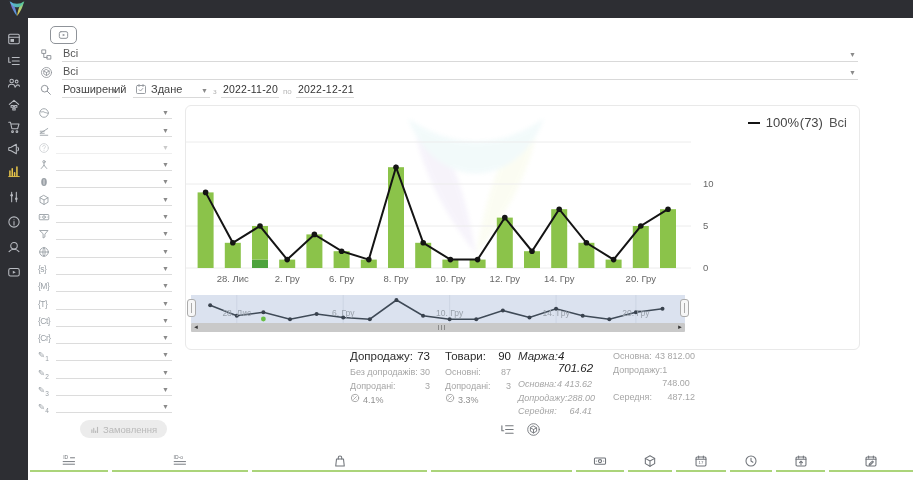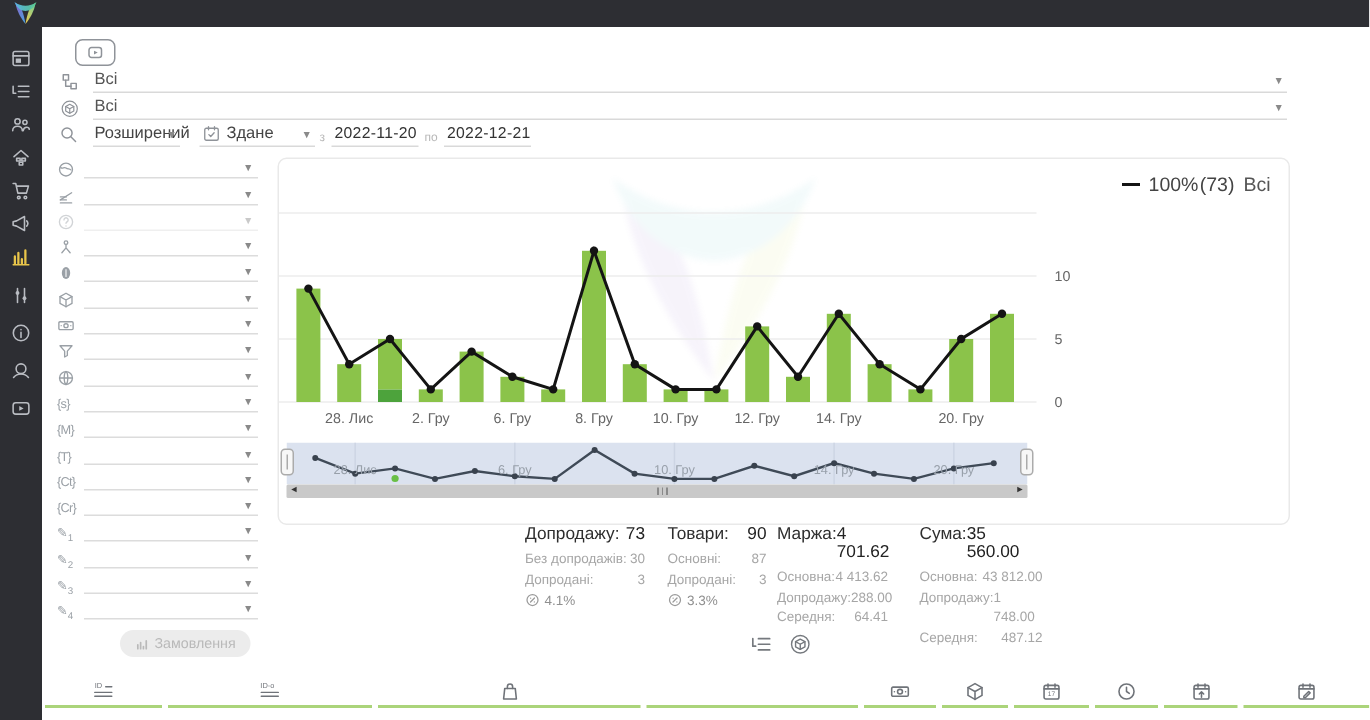--- a/index.html
+++ b/index.html
@@ -51,21 +51,21 @@
   .handle:after{content:"";position:absolute;left:2.5px;top:3px;bottom:3px;width:1px;background:#ababab;}
   .scrollbar{position:absolute;left:5px;top:217px;width:494px;height:9px;background:#c9c9c9;border-radius:1px;cursor:pointer;}
   .sb-arrow{position:absolute;top:0;width:10px;height:9px;font-size:6px;color:#333;text-align:center;line-height:9px;cursor:pointer;}
   .sb-grip{position:absolute;left:247px;top:2px;width:8px;height:5px;
            background:repeating-linear-gradient(90deg,#8a8a8a 0 1px,transparent 1px 3px);cursor:grab;}
   
   .statcol{position:absolute;top:350px;}
   .statcol .trow{display:flex;justify-content:space-between;font-size:11.5px;color:#2e2e2e;margin-bottom:4px;}
   .statcol .trow .tv{color:#222;}
   .statcol .srow{display:flex;justify-content:space-between;font-size:9px;color:#a6a6a6;line-height:13.5px;}
-  .statcol .prow{display:flex;align-items:center;gap:3px;font-size:9px;color:#8f8f8f;line-height:14px;}
+  .statcol .prow{display:flex;align-items:flex-start;gap:3px;font-size:9px;color:#8f8f8f;line-height:14px;}
   
   .toggles{position:absolute;left:500px;top:422px;display:flex;gap:11px;}
   .toggles .ic{color:#75797e;cursor:pointer;}
   
   .bcol{position:absolute;top:452px;height:18px;border-bottom:2.5px solid #abd47a;display:flex;align-items:center;justify-content:center;background:#fff;cursor:pointer;}
   .bcol .ic{color:#6f7379;}
 </style>
 </head>
 <body>
 
@@ -547,43 +547,39 @@
             <svg viewBox="0 0 24 24" fill="none" stroke="currentColor" stroke-width="1.8" stroke-linecap="round" stroke-linejoin="round" width="100%" height="100%">
               <circle cx="12" cy="12" r="8.8" stroke-width="2"></circle>
               <path d="M8.8 15.2l6.4-6.4" stroke-width="2"></path>
               <circle cx="9" cy="9" r="1.1" fill="currentColor" stroke="none"></circle>
               <circle cx="15" cy="15" r="1.1" fill="currentColor" stroke="none"></circle>
             </svg>
           </span>
           <span>3.3%</span>
         </div>
       </div>
-      <div class="statcol" style="left: 518px; width: 74px;">
+      <div class="statcol" style="left: 518px; width: 74px; font-style: italic;">
         <div class="trow">
           <span>Маржа:</span>
           <span class="tv">4 701.62</span>
         </div>
         <div class="srow">
           <span>Основна:</span>
           <span>4 413.62</span>
         </div>
         <div class="srow">
           <span>Допродажу:</span>
           <span>288.00</span>
         </div>
         <div class="srow">
           <span>Середня:</span>
           <span>64.41</span>
         </div>
       </div>
       <div class="statcol" style="left: 613px; width: 82px;">
-        <div class="trow">
-          <span>Сума:</span>
-          <span class="tv">35 560.00</span>
-        </div>
         <div class="srow">
           <span>Основна:</span>
           <span>43 812.00</span>
         </div>
         <div class="srow">
           <span>Допродажу:</span>
           <span>1 748.00</span>
         </div>
         <div class="srow">
           <span>Середня:</span>

